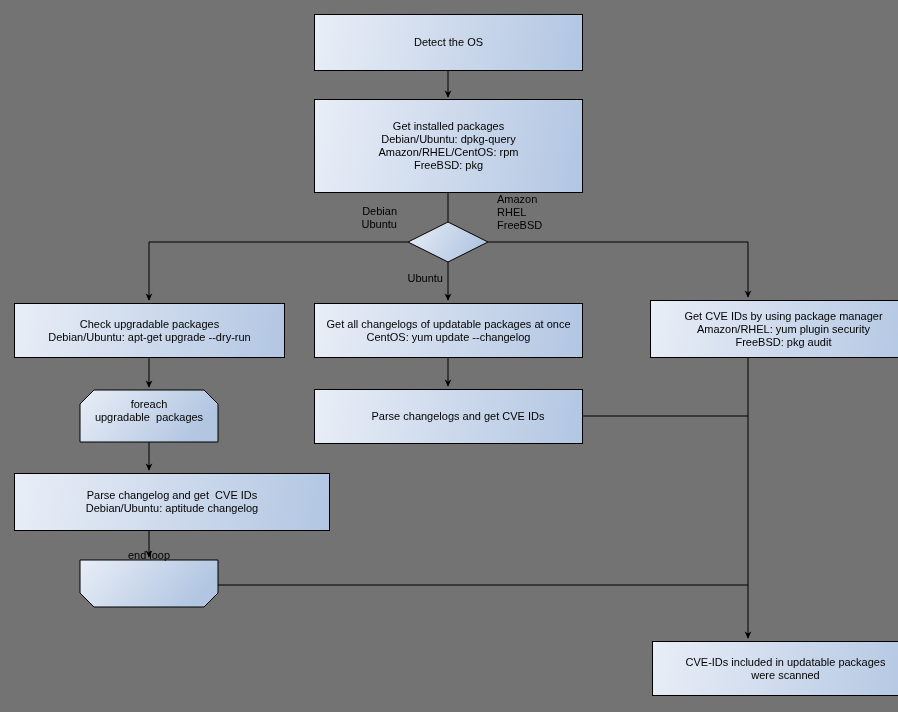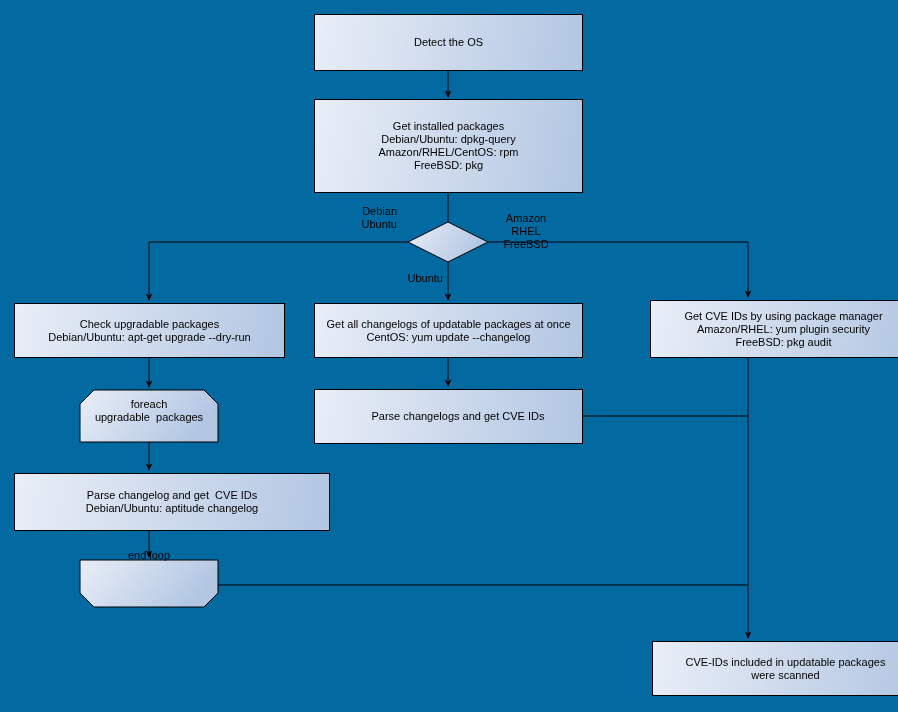--- a/index.html
+++ b/index.html
@@ -1,20 +1,20 @@
 <!DOCTYPE html>
 <html><head>
 <meta charset="utf-8">
 <style>
   html, body { margin: 0; padding: 0; background: #ffffff; }
   #canvas {
     position: relative;
     width: 898px;
     height: 712px;
-    background: #0369a1;
+    background: #737373;
     font-family: "Liberation Sans", "DejaVu Sans", sans-serif;
     font-size: 11px;
     line-height: 13px;
     color: #000000;
     overflow: hidden;
   }
   #wires { position: absolute; left: 0; top: 0; z-index: 1; }
   .node {
     position: absolute;
     z-index: 2;
@@ -47,21 +47,21 @@
   #n-parse-deb { left: 14px;  top: 473px; width: 316px; height: 58px; }
   #n-mid1      { left: 314px; top: 303px; width: 269px; height: 55px; }
   #n-mid2      { left: 314px; top: 389px; width: 269px; height: 55px; padding-left: 19px; }
   #n-right     { left: 614px; top: 300px; width: 267px; height: 58px; margin-left: 36px; }
   #n-final     { left: 614px; top: 641px; width: 267px; height: 55px; margin-left: 38px; }
   
   #t-foreach   { left: 80px; top: 390px; width: 138px; height: 41px; }
   #t-endloop   { left: 80px; top: 532px; width: 138px; height: 47px; }
   
   #l-debian { left: 300px; top: 205px; width: 97px; text-align: right; }
-  #l-amazon { left: 497px; top: 212px; width: 58px; text-align: center; }
+  #l-amazon { left: 497px; top: 193px; width: 58px; text-align: left; }
   #l-centos { left: 390px; top: 272px; width: 53px; text-align: right; }
 </style>
 </head>
 <body>
 
 <div id="canvas">
 
   <svg id="wires" width="898" height="712" viewBox="0 0 898 712">
     <defs>
       <linearGradient id="gradShape" x1="0%" y1="0%" x2="100%" y2="30%">

